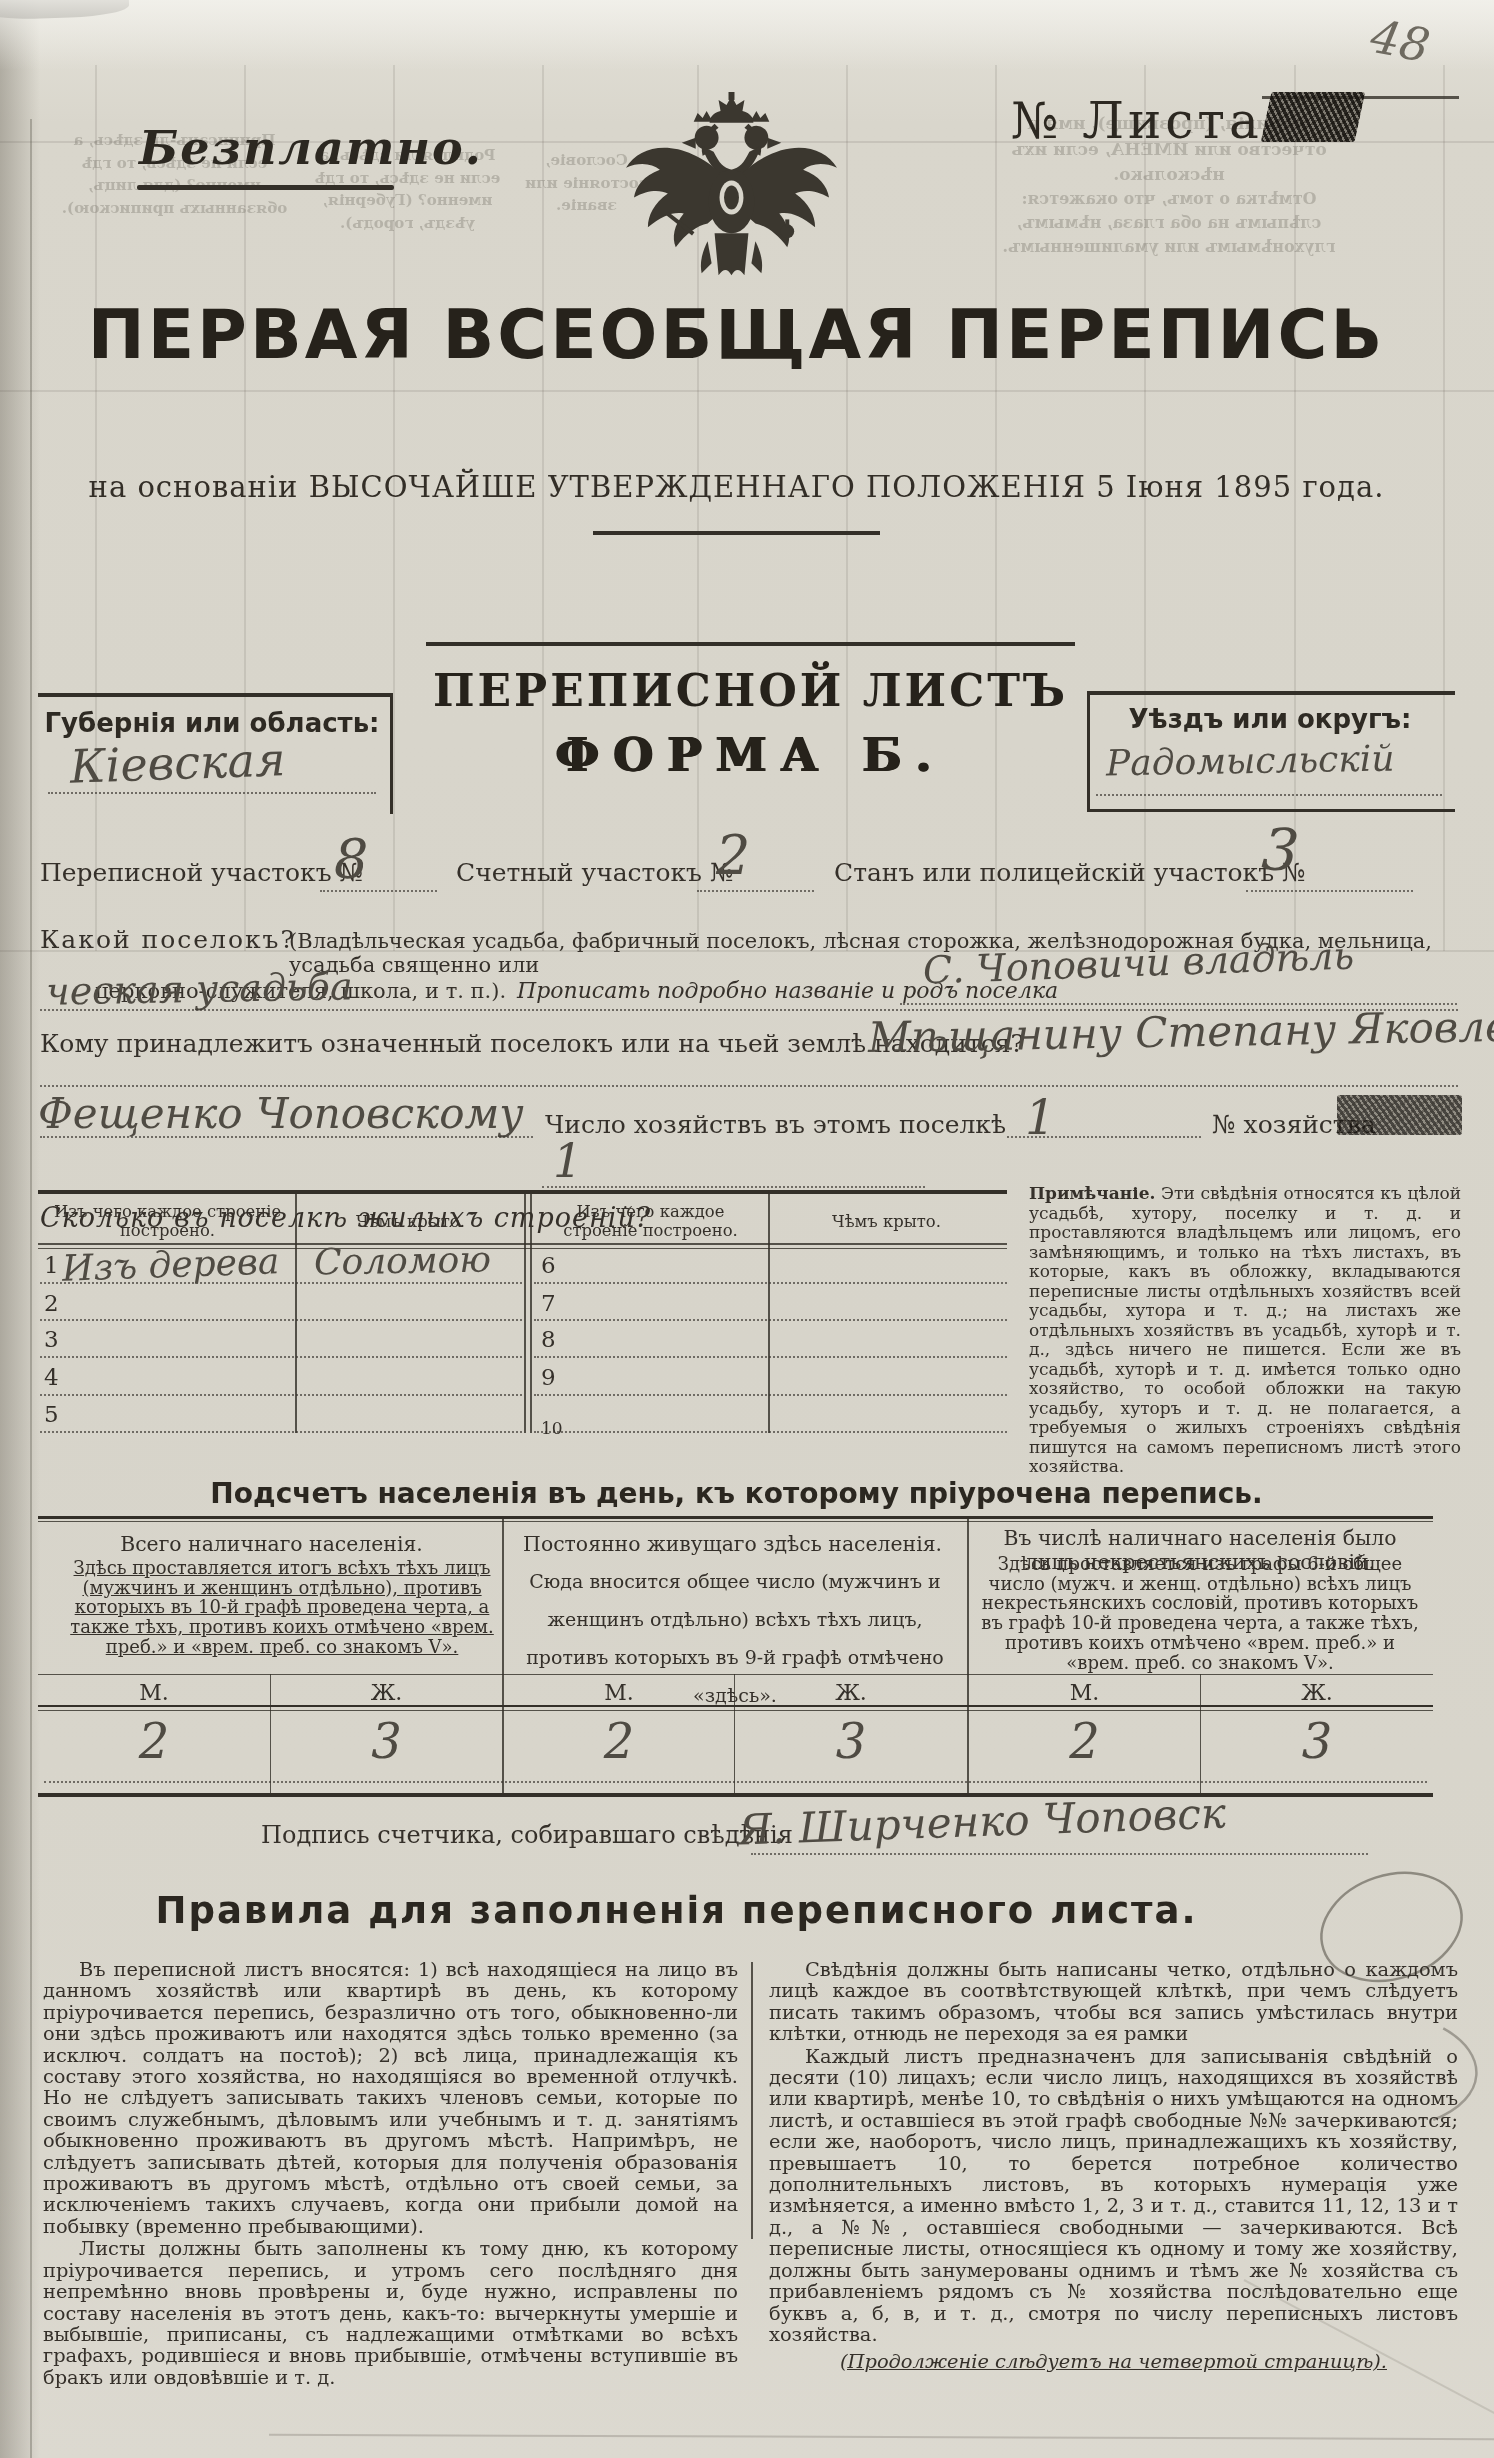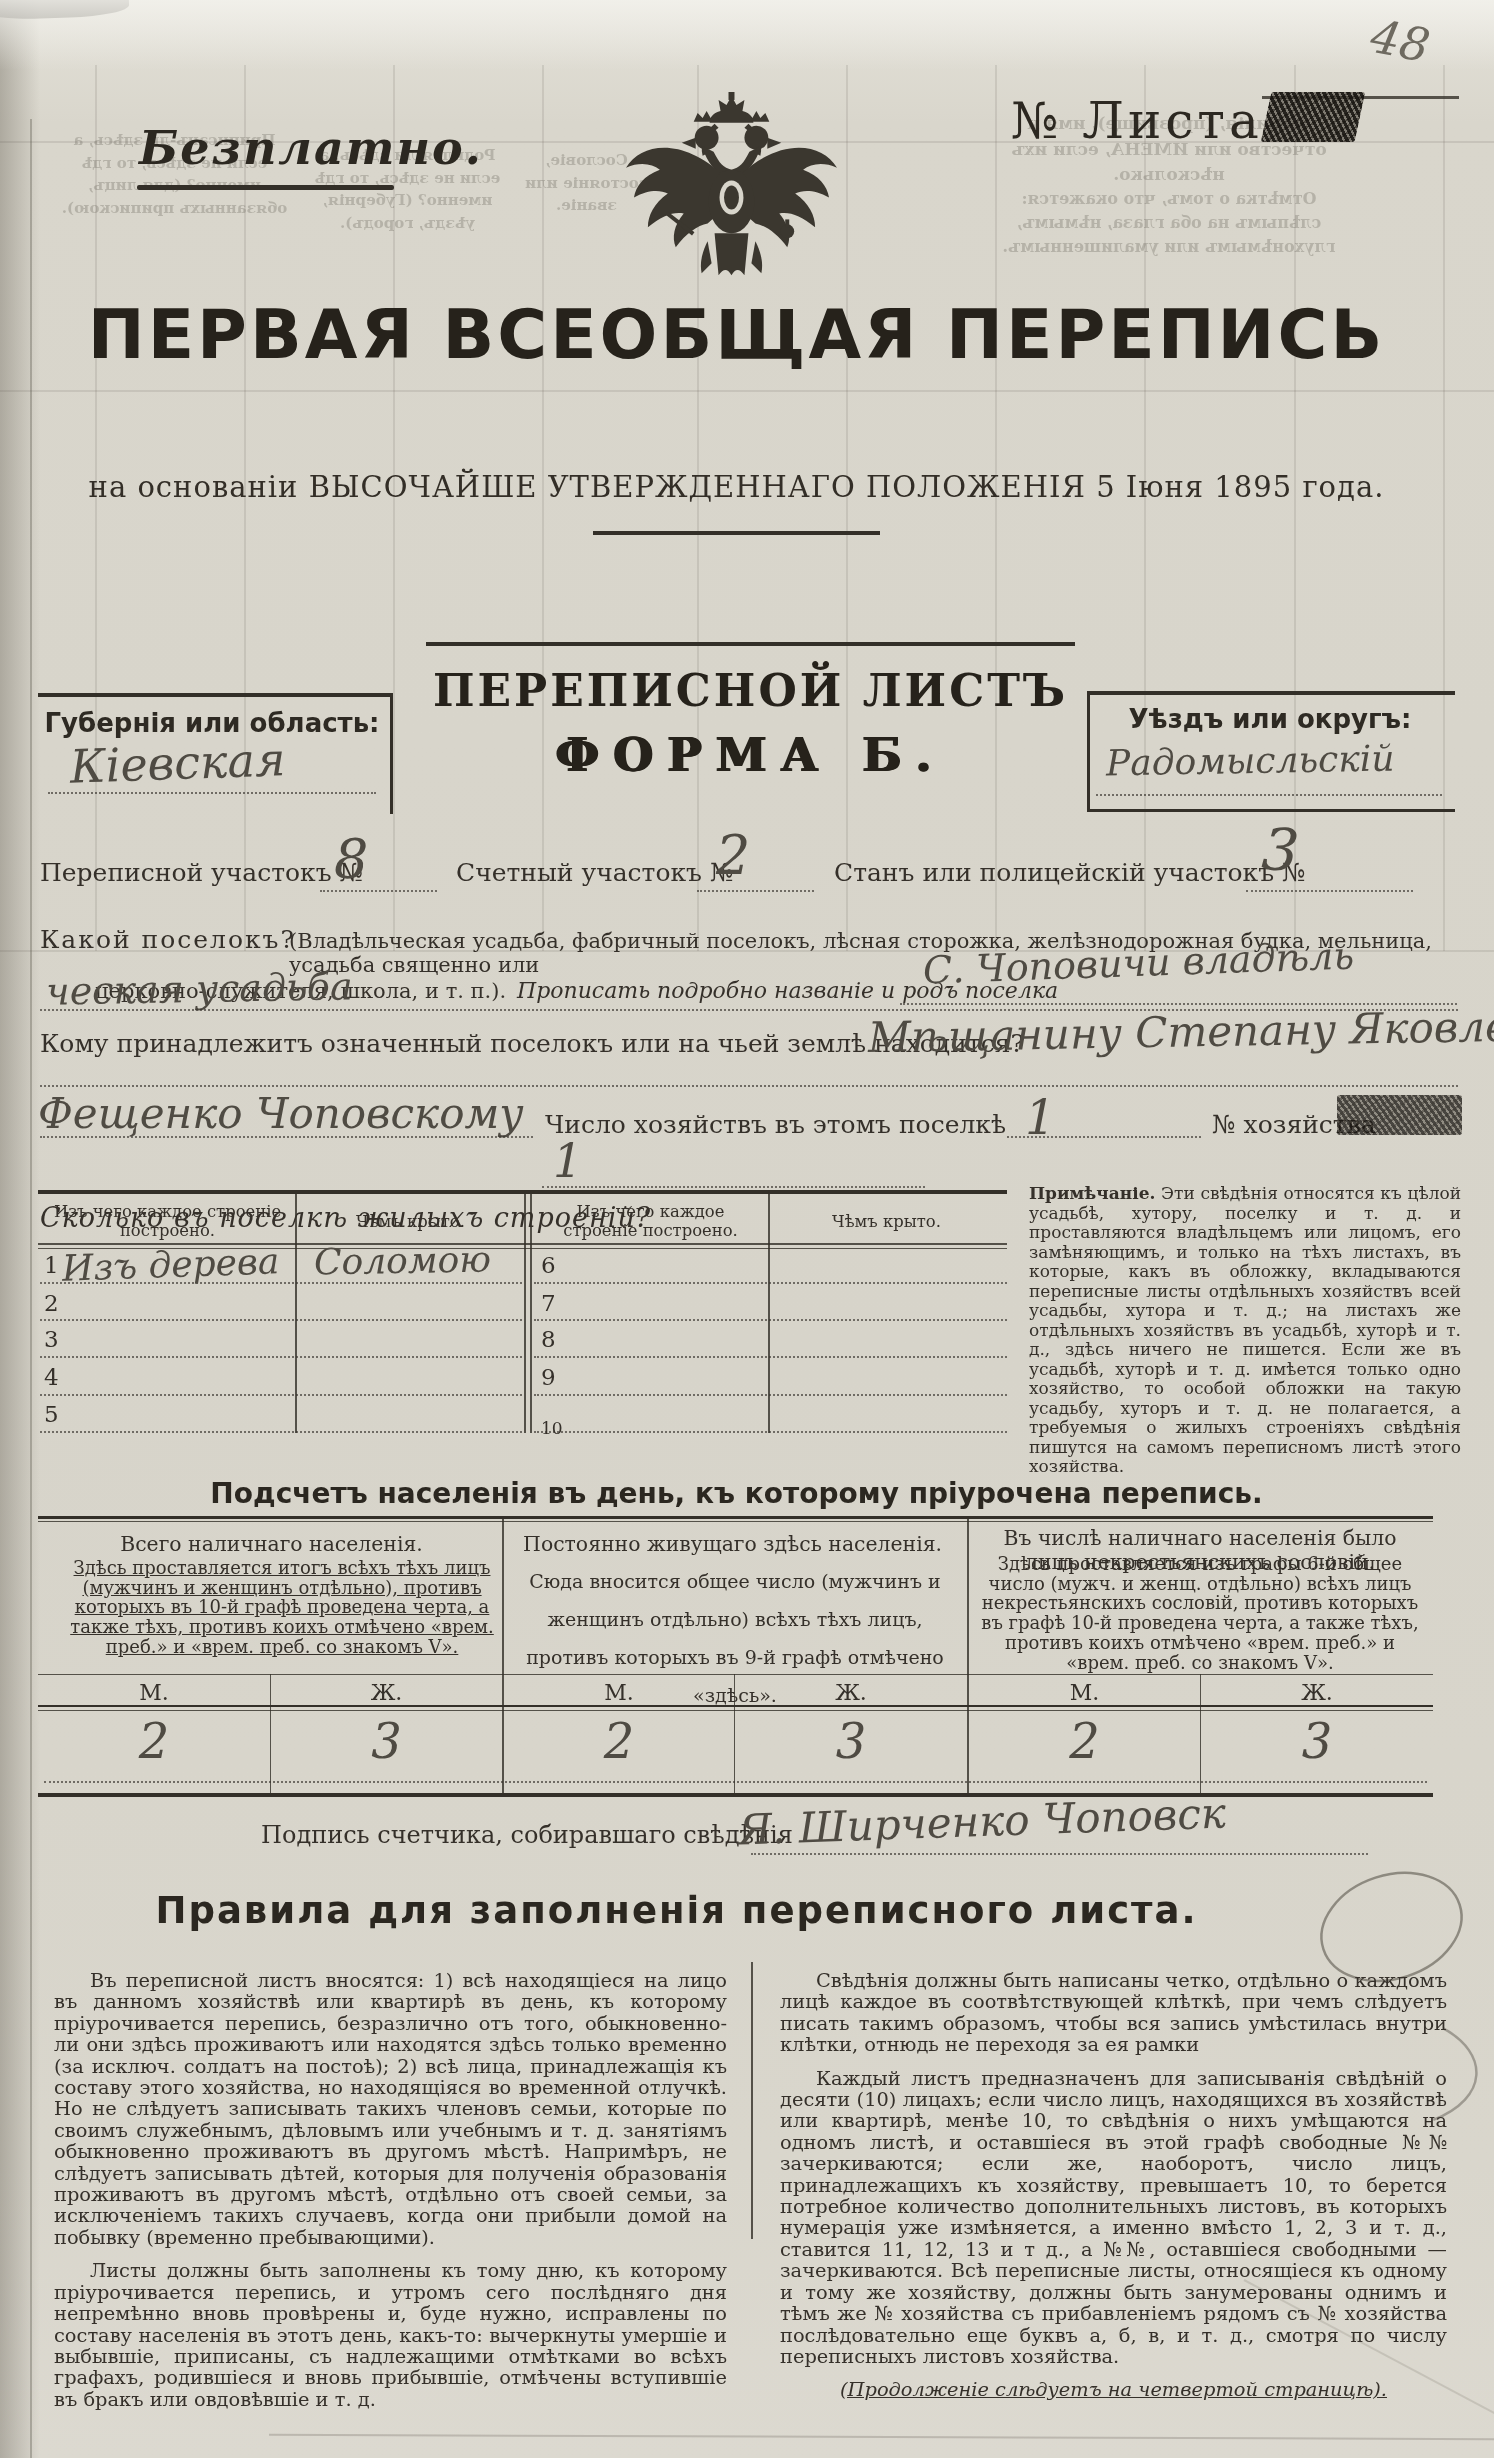--- a/index.html
+++ b/index.html
@@ -16,21 +16,21 @@
   .center{text-align:center;}
   .justify{text-align:justify;}
   .bleedtxt{transform:scaleX(-1);color:#6f6b60;opacity:.33;text-align:center;
     font-family:"DejaVu Serif",serif;font-weight:bold;line-height:1.5;}
   .vbleed{width:2px;background:rgba(90,86,76,.14);}
   .hbleed{height:2px;background:rgba(90,86,76,.14);}
   .hatch{background:
     repeating-linear-gradient(55deg, rgba(25,22,18,.92) 0 3px, rgba(80,75,66,.55) 3px 5px),
     repeating-linear-gradient(-38deg, rgba(25,22,18,.75) 0 2px, rgba(60,56,48,.2) 2px 6px);
     border-radius:3px;}
-  .rules p{margin:12px;text-indent:36px;font-size:19.4px;line-height:21.4px;}
+  .rules p{margin:1px;text-indent:36px;font-size:19.4px;line-height:21.4px;}
   .notebody{font-size:17px;line-height:19.5px;}
   .colhead{font-size:20.4px;line-height:24px;}
   .desc{font-size:18px;line-height:19.7px;}
 </style>
 </head>
 <body>
 
 <div class="page">
 
   <div class="abs" style="left:0;top:0;width:40px;height:2459px;background:linear-gradient(90deg,rgba(120,115,104,.45),rgba(120,115,104,0));"></div>

